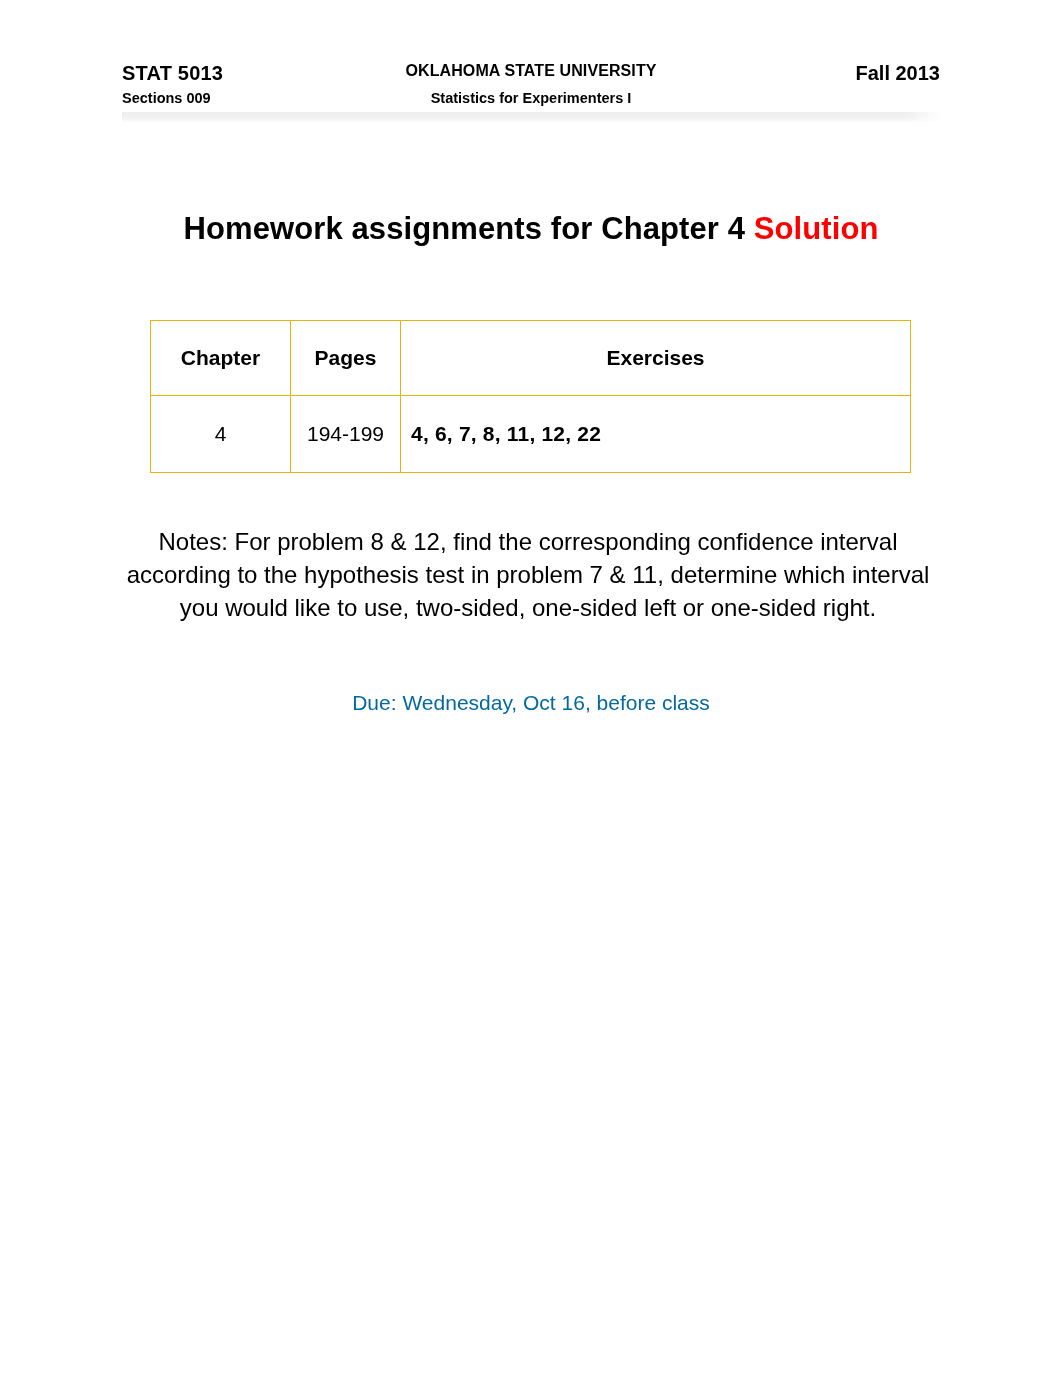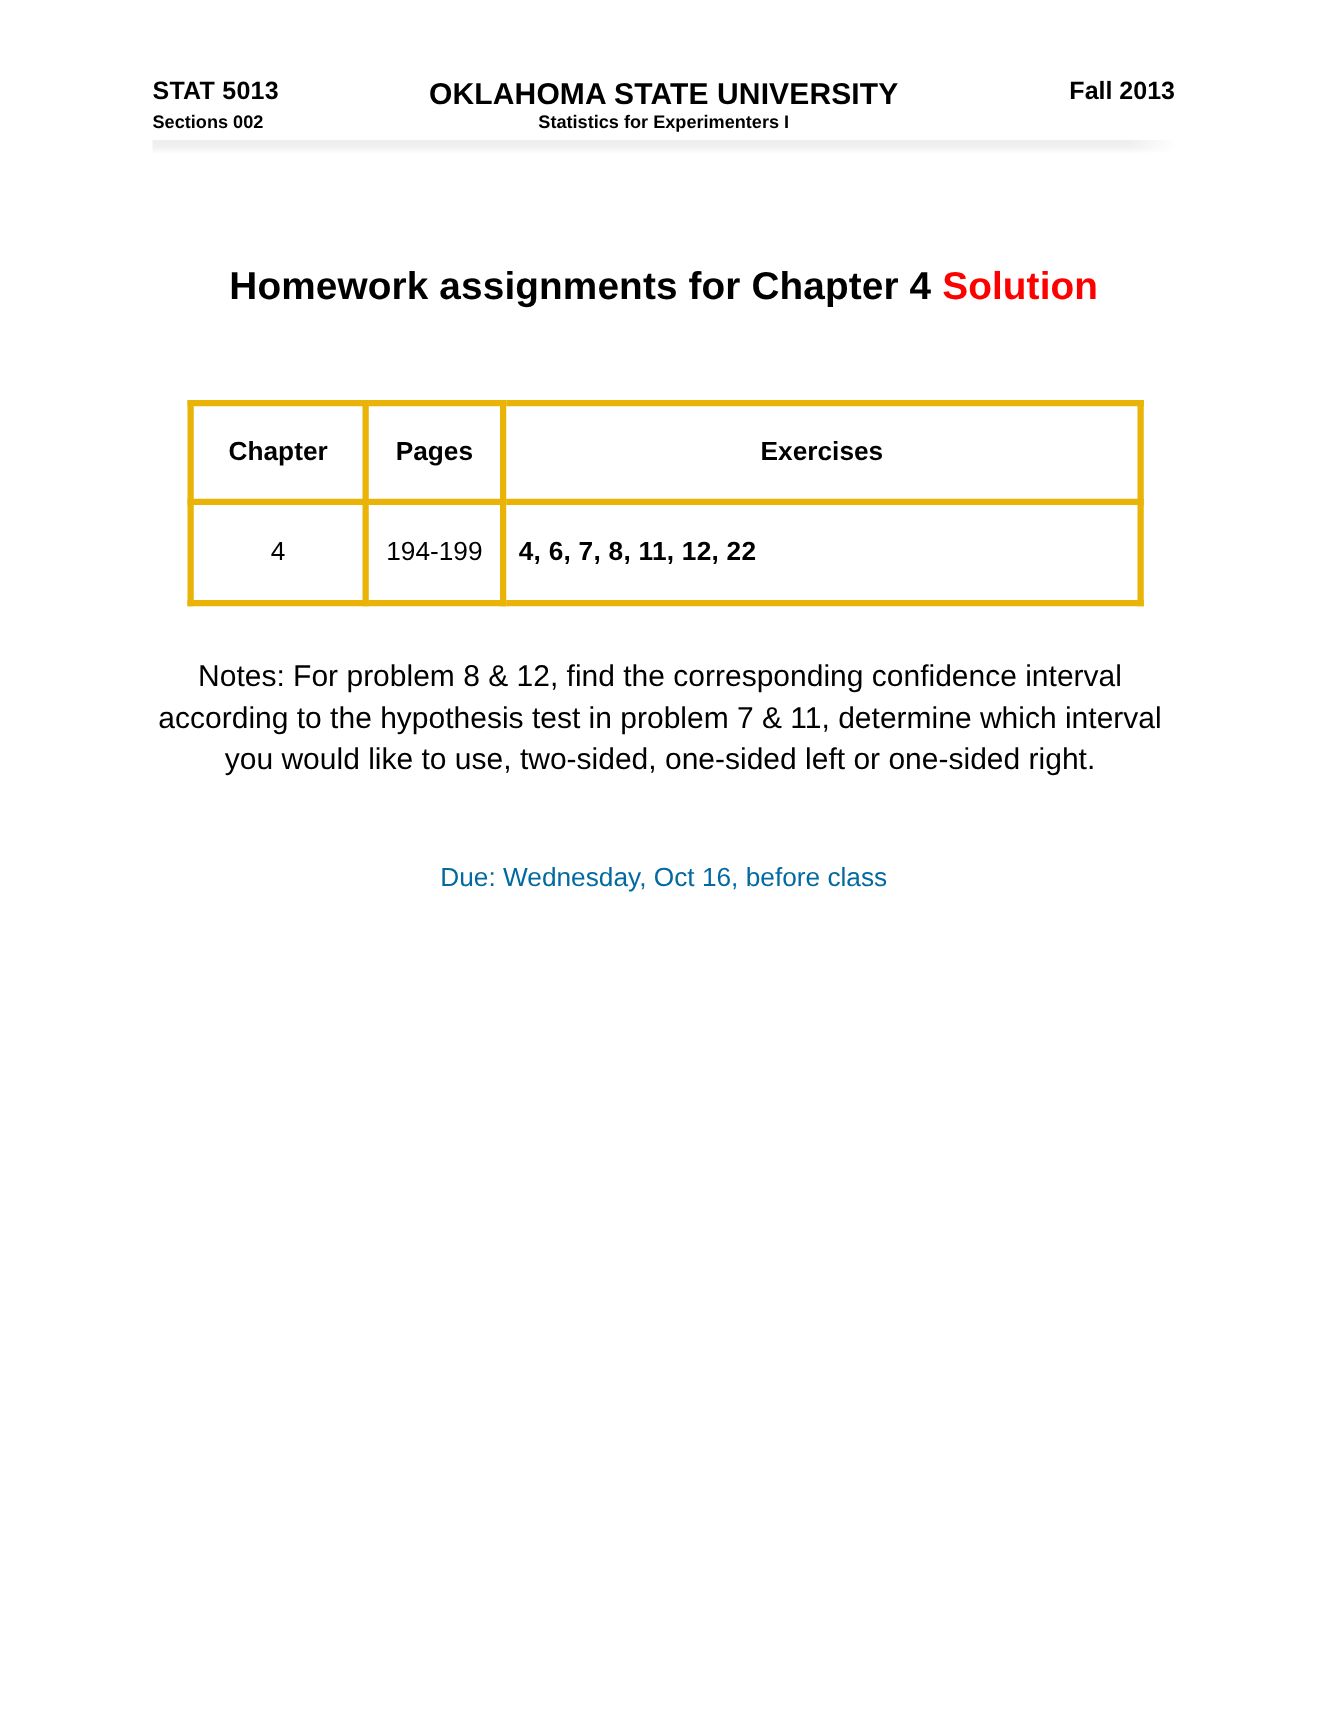--- a/index.html
+++ b/index.html
@@ -48,21 +48,21 @@
     letter-spacing: .2px;
     white-space: nowrap;
   }
   .hdr-center {
     position: absolute;
     left: 0;
     right: 0;
     top: 0;
     text-align: center;
     font-weight: bold;
-    font-size: 24px;
+    font-size: 16px;
     letter-spacing: .1px;
     white-space: nowrap;
   }
   .hdr-right {
     position: absolute;
     right: 0;
     top: 0;
     font-weight: bold;
     font-size: 20px;
     white-space: nowrap;
@@ -129,21 +129,21 @@
     width: 760px;
     border-collapse: collapse;
     table-layout: fixed;
   }
   .hw-table col.c-chapter   { width: 140px; }
   .hw-table col.c-pages     { width: 110px; }
   .hw-table col.c-exercises { width: 510px; }
 
   .hw-table th,
   .hw-table td {
-    border: 5px solid #eab308;
+    border: 1px solid #eab308;
     padding: 0;
     vertical-align: middle;
   }
   .hw-table thead th {
     height: 74px;
     font-size: 21px;
     font-weight: bold;
     text-align: center;
   }
   .hw-table tbody td {
@@ -190,21 +190,21 @@
 
 <div class="page">
 
   <div class="doc-header">
     <div class="hdr-row1">
       <span class="hdr-left">STAT 5013</span>
       <span class="hdr-center">OKLAHOMA STATE UNIVERSITY</span>
       <span class="hdr-right">Fall 2013</span>
     </div>
     <div class="hdr-row2">
-      <span class="hdr-sub-left">Sections 002</span>
+      <span class="hdr-sub-left">Sections 009</span>
       <span class="hdr-sub-center">Statistics for Experimenters I</span>
     </div>
   </div>
 
   <div class="hdr-rule"></div>
 
   <div class="doc-title">
     <span>Homework assignments for Chapter 4 </span><span class="solution">Solution</span>
   </div>
 

